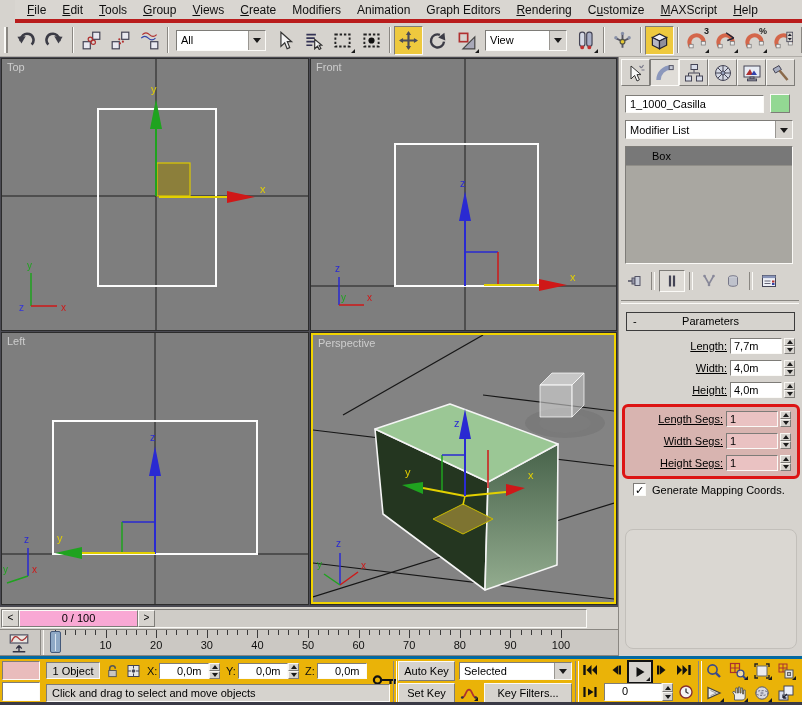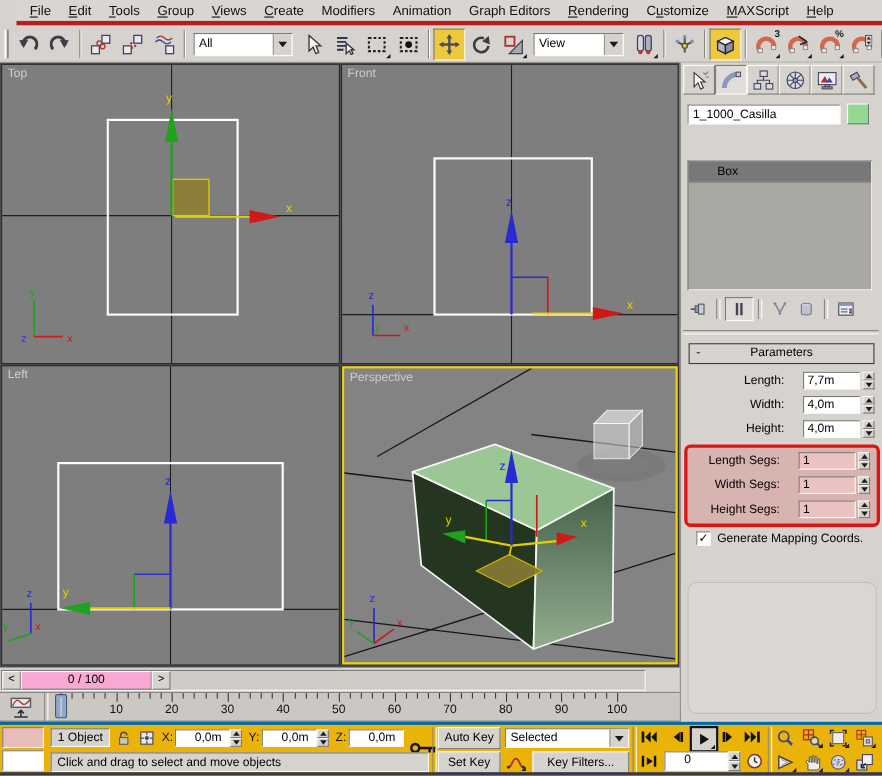--- a/index.html
+++ b/index.html
@@ -85,21 +85,21 @@
   .cp-stacktools{position:absolute;left:4px;top:212px;width:176px;height:24px;display:flex;align-items:center;}
   .sticon{width:24px;height:20px;display:flex;align-items:center;justify-content:center;position:relative;flex:none;}
   .sticon svg{width:16px;height:16px;}
   .sticon.pressed{border:1px solid;border-color:#7e7c78 #fbfaf7 #fbfaf7 #7e7c78;background:#dedbd6;}
   .stsep{width:2px;height:18px;margin:0 4px;border-left:1px solid #8a8782;border-right:1px solid #fbfaf7;}
   .cp-groove{position:absolute;left:2px;top:243px;width:178px;height:2px;border-top:1px solid #8a8782;border-bottom:1px solid #fbfaf7;}
   .cp-rollout-head{position:absolute;left:7px;top:255px;width:167px;height:17px;border:1px solid #3c3c3c;background:#d6d3ce;text-align:center;line-height:16px;}
   .rh-minus{position:absolute;left:6px;top:0;}
   .cp-params{position:absolute;left:2px;top:278px;width:180px;}
   .prow{display:flex;justify-content:flex-end;align-items:center;height:22px;padding-right:6px;position:relative;}
-  .plabel{margin-right:17px;}
+  .plabel{margin-right:3px;text-decoration:underline;}
   .pfield{width:52px;height:16px;line-height:14px;padding-left:3px;margin-right:2px;}
   .prow .spin{position:static;margin-top:0;height:16px;}
   .seg-box{margin:3px 1px 0 1px;border:3px solid #dd1414;border-radius:6px;background:rgba(222,128,128,0.38);padding:1px 0 2px 0;}
   .seg-box .pfield{background:#eac2c2;}
   .cbrow{display:flex;align-items:center;height:21px;padding-left:12px;}
   .cb{width:13px;height:13px;margin-right:6px;text-align:center;line-height:12px;font-size:11px;background:#fff;}
   .cp-empty{position:absolute;left:6px;top:472px;width:170px;height:118px;background:#dad7d2;border:1px solid #c2bfba;border-radius:8px;}
 </style>
 </head>
 <body>
@@ -723,20 +723,26 @@
           <svg viewBox="0 0 20 20" width="100%" height="100%">
             <polygon points="2,6 8,2.6 10.4,6.6 4.4,10" fill="#a8aec2" stroke="#445"></polygon>
             <path d="M8.5 7.5L16.5 17" stroke="#8a6a4a" stroke-width="2.6"></path>
           </svg>
         </div>
       </div>
 
     <div class="cp-name sunken">1_1000_Casilla</div>
     <div class="cp-swatch" style="background: rgb(147, 216, 147);"></div>
 
+    <div class="cp-modlist sunken">
+      <span>Modifier List</span>
+      <span class="dd-btn">
+          <i class="dda"></i>
+        </span>
+    </div>
 
     <div class="cp-stack sunken" style="background:#a9a7a1;">
       <div class="stack-row">Box</div>
     </div>
 
     <div class="cp-stacktools" id="cp-stacktools">
         <div class="sticon">
           <svg viewBox="0 0 16 16" width="100%" height="100%">
             <path d="M1 8h4" stroke="#556" stroke-width="1.6"></path>
             <rect x="5" y="5" width="3" height="6" fill="#99a" stroke="#556"></rect>

